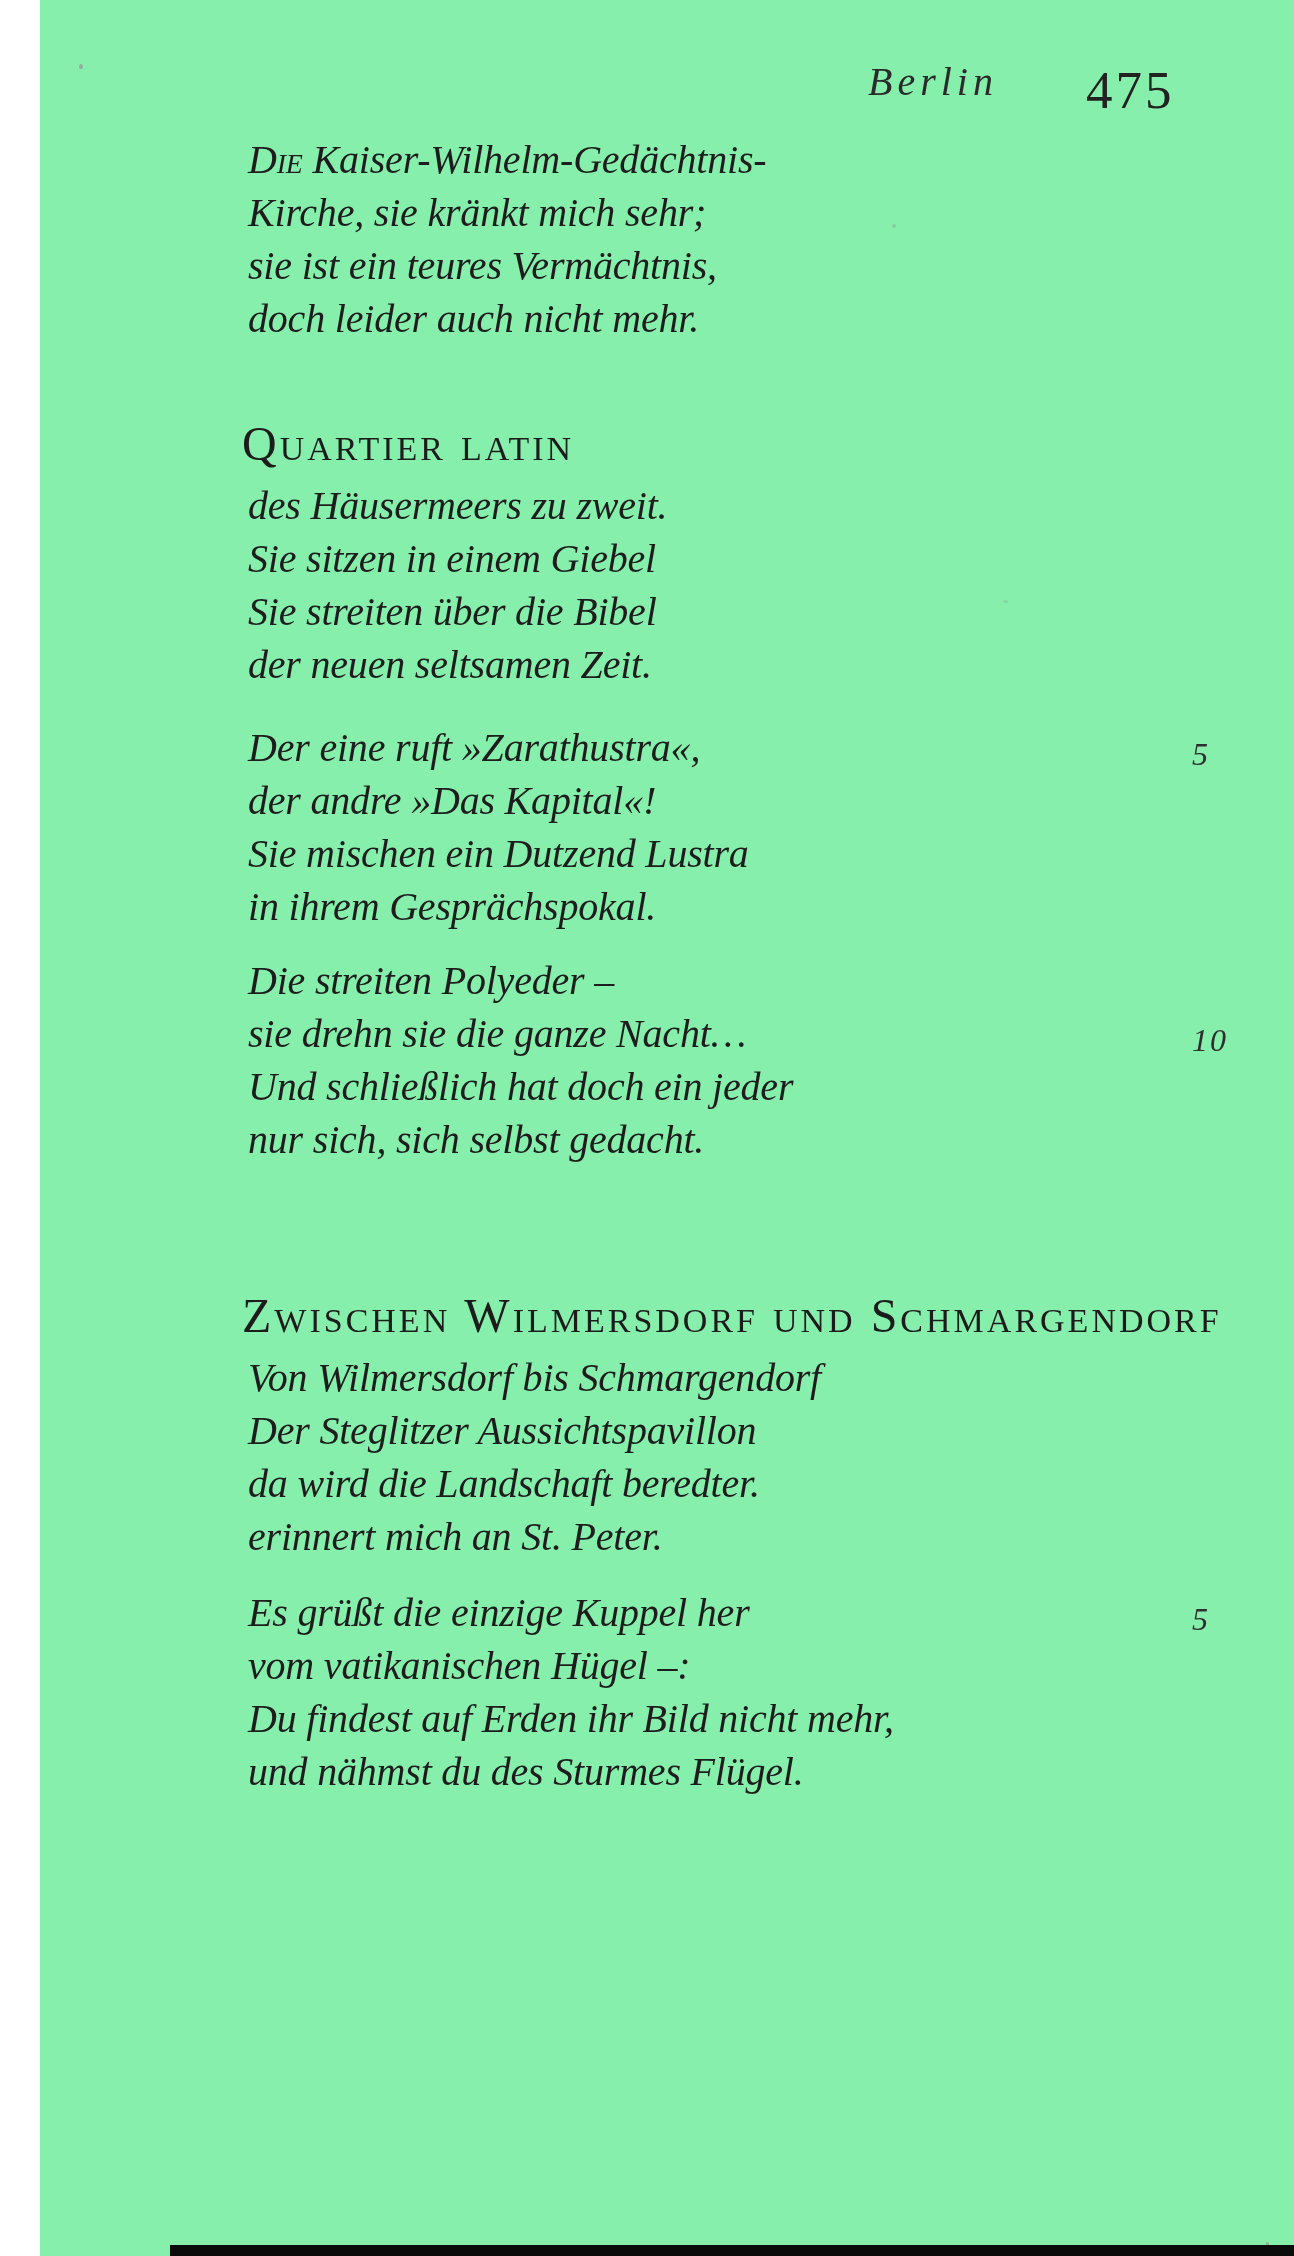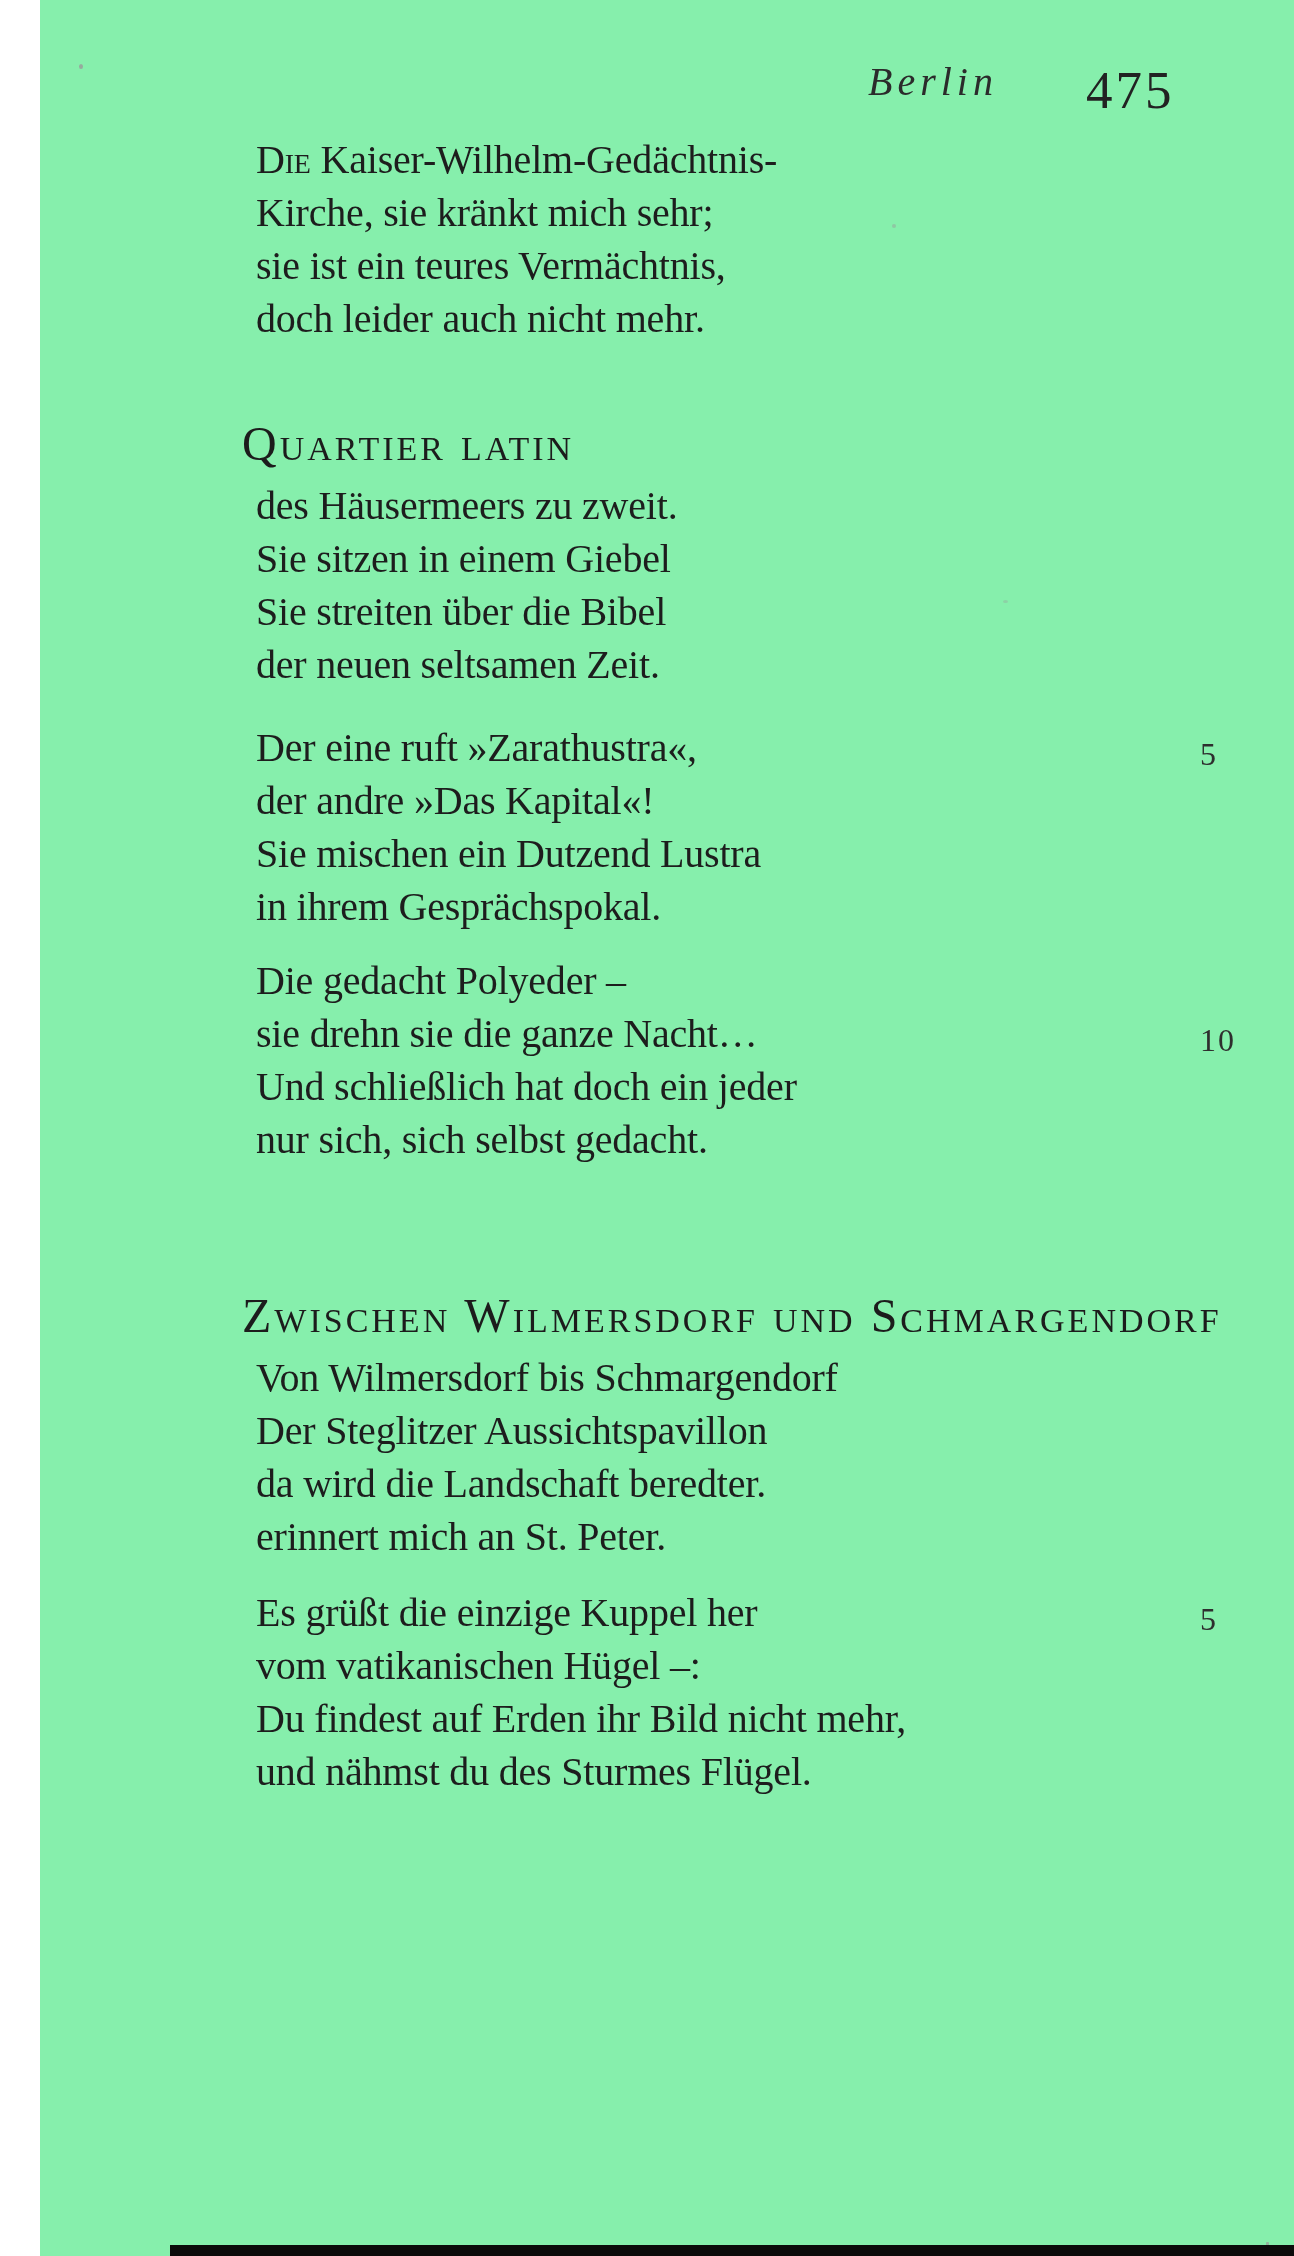--- a/index.html
+++ b/index.html
@@ -44,22 +44,23 @@
     position: absolute;
     left: 202px;
     font-variant: small-caps;
     font-size: 48px;
     letter-spacing: 3px;
     color: #1c1c1c;
     white-space: nowrap;
   }
   .stanza {
     position: absolute;
-    left: 216px;
+    left: 208px;
     width: 1000px;
+    font-style: italic;
   }
   .line {
     position: relative;
     height: 53px;
     line-height: 53px;
     font-size: 40px;
     letter-spacing: -0.2px;
     white-space: nowrap;
     color: #1d1d1d;
   }
@@ -116,21 +117,21 @@
         <div class="line"><span>Sie streiten über die Bibel</span></div>
         <div class="line"><span>der neuen seltsamen Zeit.</span></div>
       </div>
       <div class="stanza" style="top: 721px;">
         <div class="line"><span>Der eine ruft »Zarathustra«,</span><span class="lineno">5</span></div>
         <div class="line"><span>der andre »Das Kapital«!</span></div>
         <div class="line"><span>Sie mischen ein Dutzend Lustra</span></div>
         <div class="line"><span>in ihrem Gesprächspokal.</span></div>
       </div>
       <div class="stanza" style="top: 954px;">
-        <div class="line"><span>Die gedacht Polyeder –</span></div>
+        <div class="line"><span>Die streiten Polyeder –</span></div>
         <div class="line"><span>sie drehn sie die ganze Nacht…</span><span class="lineno">10</span></div>
         <div class="line"><span>Und schließlich hat doch ein jeder</span></div>
         <div class="line"><span>nur sich, sich selbst gedacht.</span></div>
       </div>
       <div class="poem-heading" style="top: 1288px;">Zwischen Wilmersdorf und Schmargendorf</div>
       <div class="stanza" style="top: 1351px;">
         <div class="line"><span>Von Wilmersdorf bis Schmargendorf</span></div>
         <div class="line"><span>Der Steglitzer Aussichtspavillon</span></div>
         <div class="line"><span>da wird die Landschaft beredter.</span></div>
         <div class="line"><span>erinnert mich an St. Peter.</span></div>

